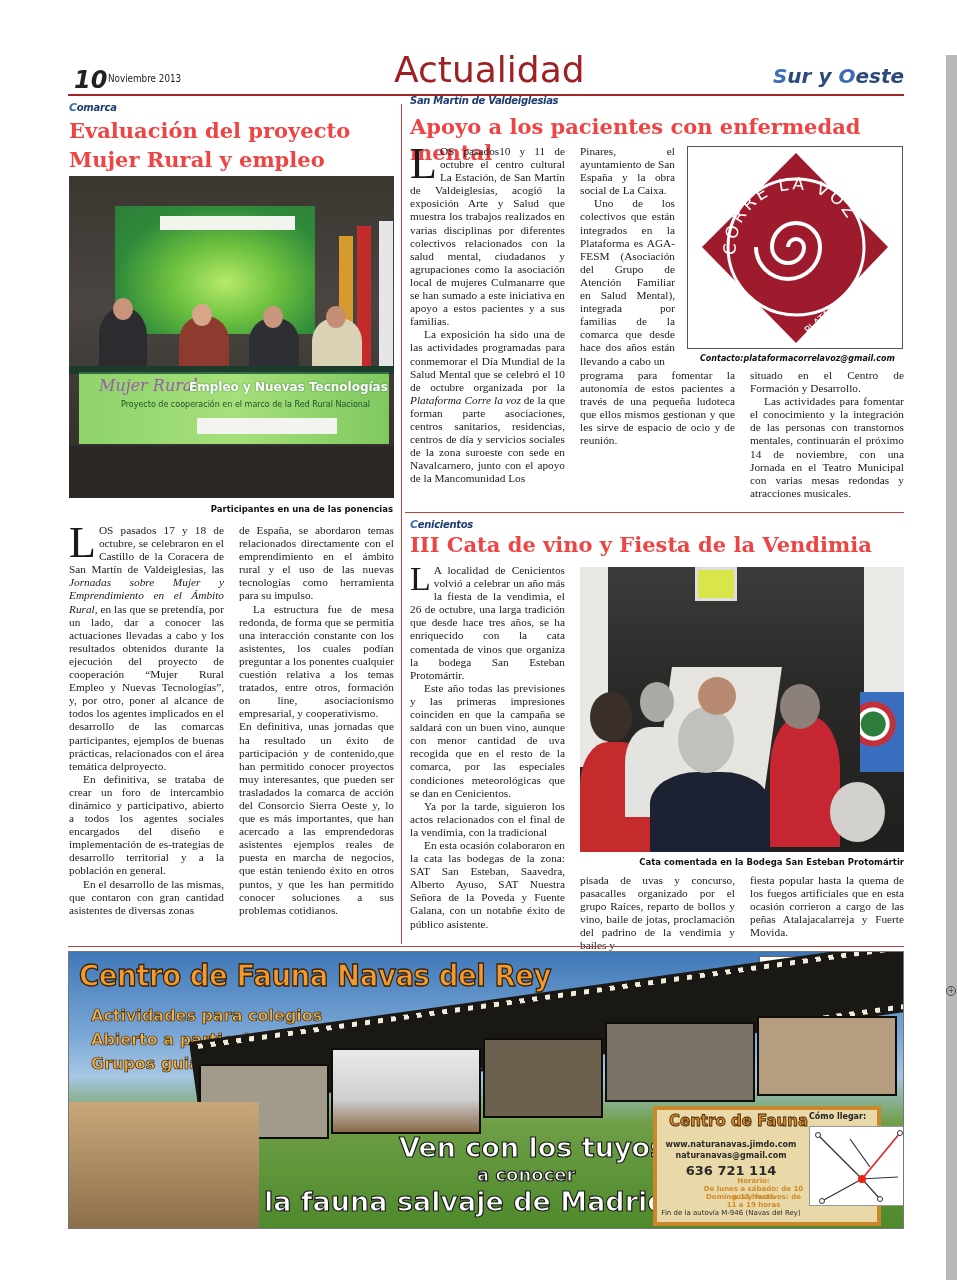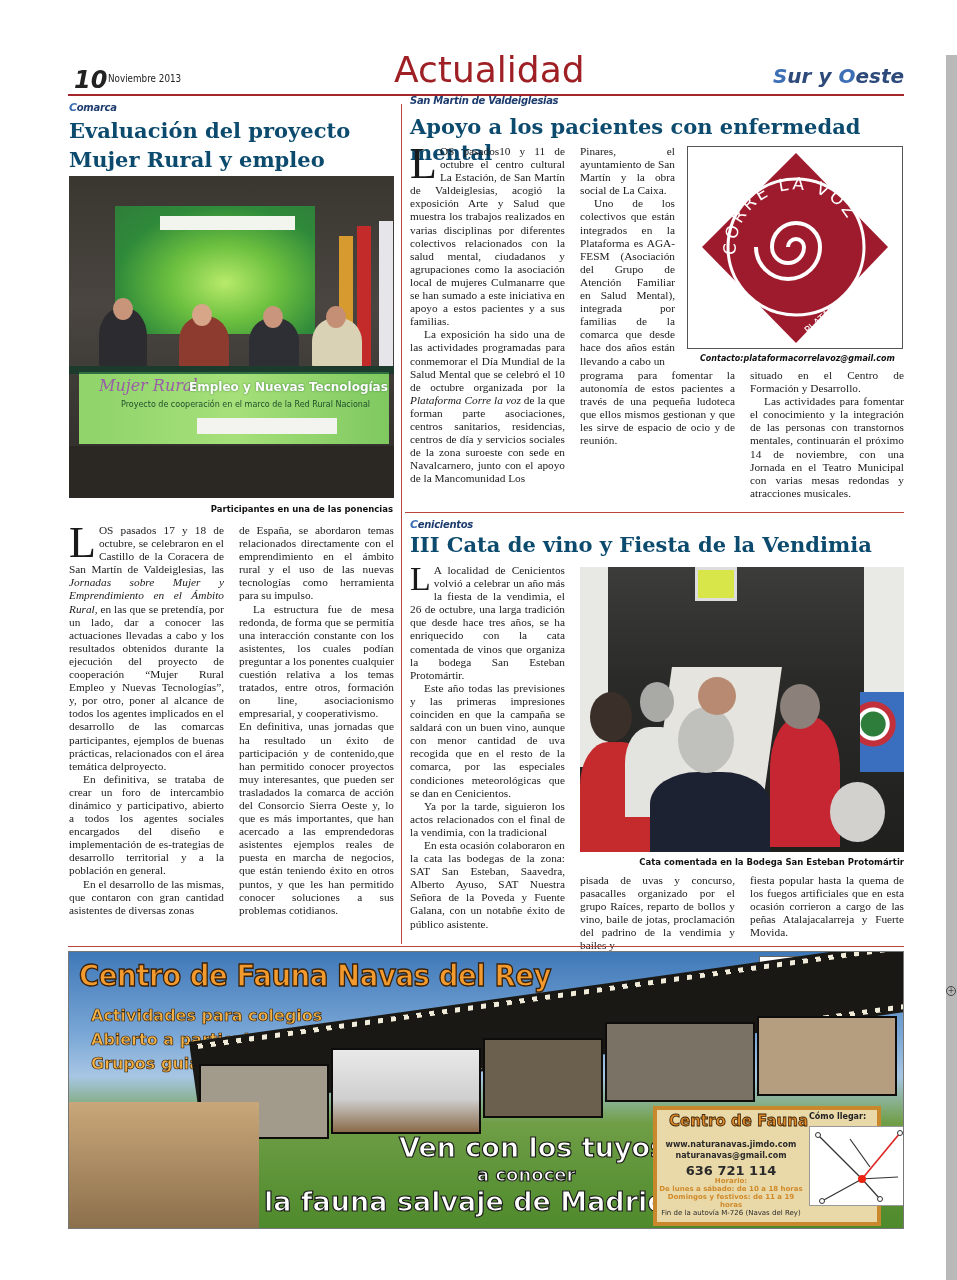--- a/index.html
+++ b/index.html
@@ -13,21 +13,21 @@
   .hdr { position: absolute; left: 68px; top: 52px; width: 836px; height: 44px; }
   .hdr .pnum { position: absolute; left: 6px; top: 14px; font-family: "DejaVu Sans", sans-serif; font-style: italic; font-weight: bold; font-size: 24px; color: #222; }
   .hdr .pdate { position: absolute; left: 40px; top: 20px; font-family: "DejaVu Sans", sans-serif; font-size: 11px; color: #222; transform: scaleX(0.8); transform-origin: left; }
   .hdr .section { position: absolute; left: 326px; top: -3px; font-family: "DejaVu Sans", sans-serif; font-size: 36px; color: #9e1f24; }
   .hdr .brand { position: absolute; right: 0; top: 12px; font-family: "DejaVu Sans", sans-serif; font-weight: bold; font-style: italic; font-size: 20px; color: #2d4a7a; }
   .hdr .brand .o { color: #3d6fb5; }
   .hdr-rule { position: absolute; left: 68px; top: 94px; width: 836px; height: 2px; background: #a5262a; }
 
   .kicker { position: absolute; font-family: "DejaVu Sans", sans-serif; font-weight: bold; font-style: italic; font-size: 10px; color: #1d3c6e; letter-spacing: -0.3px; }
   .kicker .cap { color: #3d6fb5; font-size: 11px; }
-  .headline { position: absolute; font-family: "DejaVu Serif", serif; font-weight: bold; color: #0c4a6e; line-height: 1.22; }
+  .headline { position: absolute; font-family: "DejaVu Serif", serif; font-weight: bold; color: #ef4444; line-height: 1.22; }
 
   .col { position: absolute; font-size: 11.3px; line-height: 13.1px; text-align: justify; hyphens: auto; }
   .col p { text-indent: 14px; }
   .col p.first { text-indent: 0; }
   .dropcap { float: left; font-size: 44px; line-height: 34px; margin: 2px 3px 0 0; font-family: "Liberation Serif", serif; color: #1a1a1a; }
   .dropcap.sm { font-size: 34px; line-height: 26px; }
   .it { font-style: italic; }
 
   .caption { position: absolute; font-family: "DejaVu Sans", sans-serif; font-weight: bold; font-size: 8.5px; color: #111; text-align: right; }
 
@@ -62,21 +62,21 @@
   .ad { position: absolute; left: 68px; top: 951px; width: 836px; height: 278px; overflow: hidden; border: 1px solid #777; background: linear-gradient(180deg, #3f78b8 0%, #7aa7d6 30%, #a7c6e4 45%, #6f9e46 62%, #4e8a2c 100%); }
   .ad-title { position: absolute; left: 10px; top: 6px; font-family: "DejaVu Sans", sans-serif; font-weight: bold; font-size: 30px; color: #f39a2e; -webkit-text-stroke: 1.4px #3b2208; letter-spacing: -0.5px; transform: scaleX(0.92); transform-origin: left; }
   .ad-line { position: absolute; left: 22px; font-family: "DejaVu Sans", sans-serif; font-weight: bold; font-size: 16px; color: #f3b245; -webkit-text-stroke: 0.7px #3b2208; }
   .filmstrip { position: absolute; background: #1a1814; }
   .film-holes { position: absolute; left: 0; right: 0; height: 5px; background: repeating-linear-gradient(90deg, transparent 0 8px, #f1ecd9 8px 13px); }
   .frame { position: absolute; border: 2px solid #0e0d0b; }
   .ad-slogan { position: absolute; font-family: "DejaVu Sans", sans-serif; font-weight: bold; color: #ffffff; -webkit-text-stroke: 1.2px #1b1b1b; white-space: nowrap; }
   .ad-info { position: absolute; left: 584px; top: 154px; width: 228px; height: 120px; background: #e9d9a9; border: 4px solid #c9882c; text-decoration: underline; }
   .ad-info .i-title { position: absolute; left: 12px; top: 2px; font-family: "DejaVu Sans", sans-serif; font-weight: bold; font-size: 15px; color: #e08a2a; -webkit-text-stroke: 0.8px #3b2208; }
   .ad-info .i-line { position: absolute; left: 0; width: 148px; text-align: center; font-family: "DejaVu Sans", sans-serif; font-weight: bold; font-size: 8px; color: #2a2a2a; }
-  .ad-info .i-hours { color: #d08a2a; font-size: 7px; }
+  .ad-info .i-hours { color: #d08a2a; font-size: 7px; padding-left: 45px; }
   .ad-info .map { position: absolute; left: 152px; top: 16px; width: 96px; height: 80px; background: #fff; border: 1px solid #999; }
   .ad-info .map-label { position: absolute; left: 152px; top: 2px; font-family: "DejaVu Sans", sans-serif; font-weight: bold; font-size: 8px; color: #222; }
   .shield { position: absolute; left: 690px; top: 4px; width: 42px; height: 60px; background: #fff; border: 1px solid #666; }
   .natura { position: absolute; left: 740px; top: 4px; width: 60px; height: 60px; background: #fff; border: 1px solid #666; }
   .natura .nl { position: absolute; bottom: 3px; left: 0; width: 100%; text-align: center; font-family: "DejaVu Sans", sans-serif; font-style: italic; font-weight: bold; font-size: 6px; color: #1c6b2a; }
 </style>
 </head>
 <body>
 
 <div class="scroll-strip"></div>
@@ -133,21 +133,21 @@
 <div class="vrule" style="left:401px;top:104px;height:840px;"></div>
 
 <div class="kicker" style="left:410px;top:95px;">San Martín de Valdeiglesias</div>
 <div class="headline" style="left:410px;top:114px;width:500px;font-size:21px;">Apoyo a los pacientes con enfermedad mental</div>
 
 <div class="col" style="left:410px;top:145px;width:155px;">
   <p class="first"><span class="dropcap">L</span><span>OS pasados10 y 11 de octubre el centro cultural La Estación, de San Martín de Valdeiglesias, acogió la exposición Arte y Salud que muestra los trabajos realizados en varias disciplinas por diferentes colectivos relacionados con la salud mental, ciudadanos y agrupaciones como la asociación local de mujeres Culmanarre que se han sumado a este iniciativa en apoyo a estos pacientes y a sus familias.</span></p>
   <p><span>La exposición ha sido una de las actividades programadas para conmemorar el Día Mundial de la Salud Mental que se celebró el 10 de octubre organizada por la </span><span class="it">Plataforma Corre la voz</span><span> de la que forman parte asociaciones, centros sanitarios, residencias, centros de día y servicios sociales de la zona suroeste con sede en Navalcarnero, junto con el apoyo de la Mancomunidad Los</span></p>
 </div>
 <div class="col" style="left:580px;top:145px;width:95px;">
-  <p class="first">Pinares, el ayuntamiento de San Martín y la obra social de La Caixa.</p>
+  <p class="first">Pinares, el ayuntamiento de San España y la obra social de La Caixa.</p>
   <p>Uno de los colectivos que están integrados en la Plataforma es AGA-FESM (Asociación del Grupo de Atención Familiar en Salud Mental), integrada por familias de la comarca que desde hace dos años están llevando a cabo un</p>
 </div>
 
 <div class="logo-box" style="left:687px;top:146px;width:216px;height:203px;">
   <svg class="logo-svg" width="216" height="203" viewBox="0 0 216 203">
     <polygon points="108,6 200,100 108,196 14,100" fill="#9e1b2d"></polygon>
     <circle cx="108" cy="100" r="68" fill="#9e1b2d" stroke="#ffffff" stroke-width="3"></circle>
     <path d="M108,100 m-8,0 a8,8 0 1,1 16,0 a16,16 0 1,1 -32,0 a24,24 0 1,1 48,0 a32,32 0 1,1 -64,0" fill="none" stroke="#ffffff" stroke-width="4"></path>
     <path id="ringpath" d="M48,108 A60,60 0 1,1 160,132" fill="none"></path>
     <text font-family="DejaVu Sans, sans-serif" font-size="17" fill="#ffffff" letter-spacing="3"><textPath href="#ringpath">CORRE LA VOZ</textPath></text>
@@ -242,21 +242,21 @@
   <div class="ad-slogan" style="left:195px;top:234px;font-size:27px;">la fauna salvaje de Madrid</div>
 
   <div class="ad-info">
     <div class="i-title">Centro de Fauna</div>
     <div class="i-line" style="top:30px;">www.naturanavas.jimdo.com</div>
     <div class="i-line" style="top:41px;">naturanavas@gmail.com</div>
     <div class="i-line" style="top:53px;font-size:13px;">636 721 114</div>
     <div class="i-line i-hours" style="top:67px;">Horario:</div>
     <div class="i-line i-hours" style="top:75px;">De lunes a sábado: de 10 a 18 horas</div>
     <div class="i-line i-hours" style="top:83px;">Domingos y festivos: de 11 a 19 horas</div>
-    <div class="i-line" style="top:99px;font-weight:normal;font-size:7px;">Fin de la autovía M-726 (Navas del Rey)</div>
+    <div class="i-line" style="top:99px;font-weight:normal;font-size:7px;">Fin de la autovía M-946 (Navas del Rey)</div>
     <div class="map-label">Cómo llegar:</div>
     <div class="map">
       <svg width="96" height="80" viewBox="0 0 96 80">
         <line x1="8" y1="8" x2="52" y2="52" stroke="#333" stroke-width="1.2"></line>
         <line x1="40" y1="12" x2="60" y2="40" stroke="#333" stroke-width="1.2"></line>
         <line x1="50" y1="52" x2="88" y2="50" stroke="#333" stroke-width="1.2"></line>
         <line x1="52" y1="52" x2="12" y2="74" stroke="#333" stroke-width="1.2"></line>
         <line x1="52" y1="52" x2="70" y2="72" stroke="#333" stroke-width="1.2"></line>
         <line x1="52" y1="52" x2="90" y2="6" stroke="#d22" stroke-width="1.6"></line>
         <circle cx="52" cy="52" r="4" fill="#e21"></circle>

